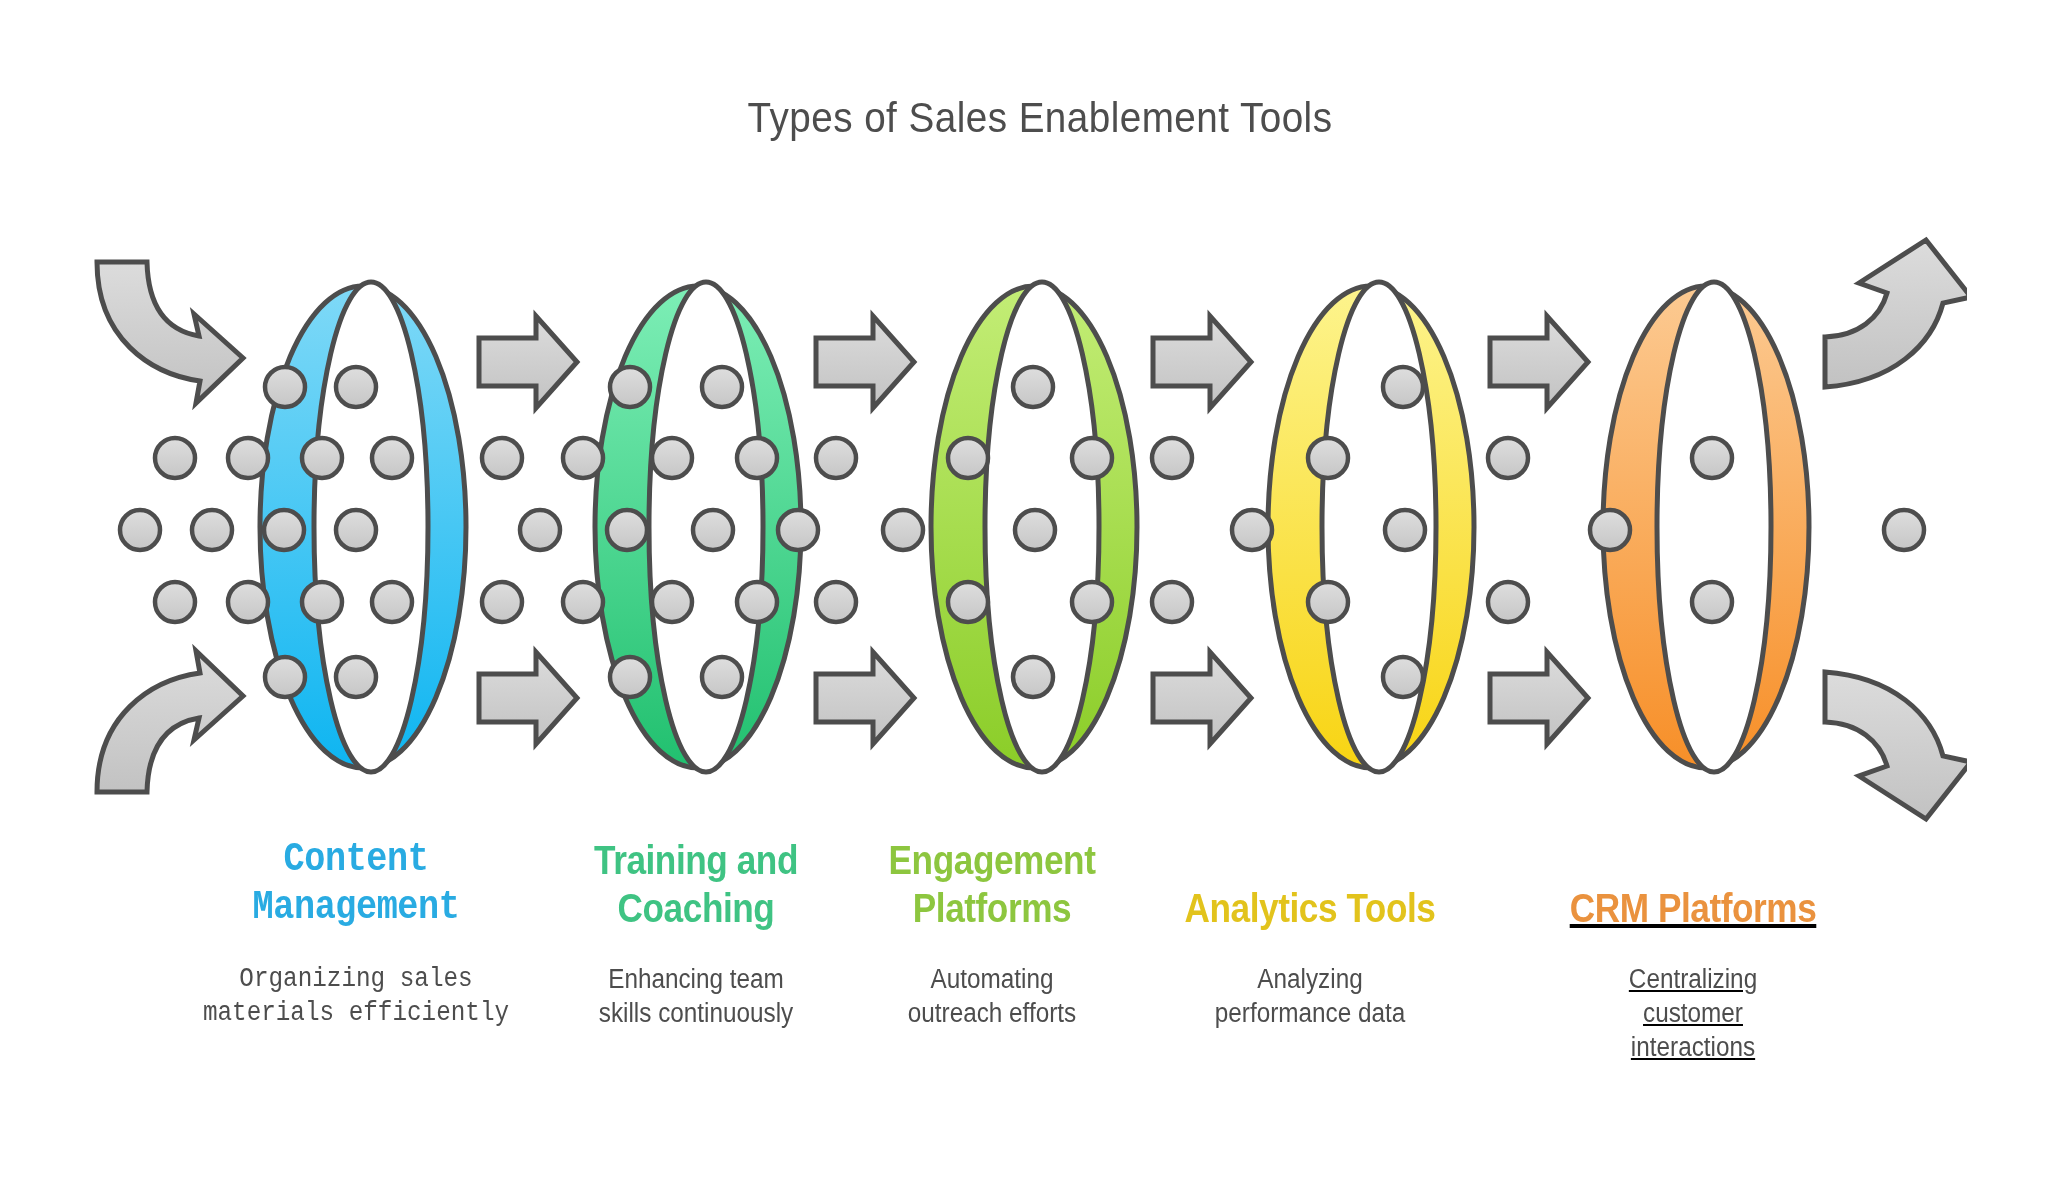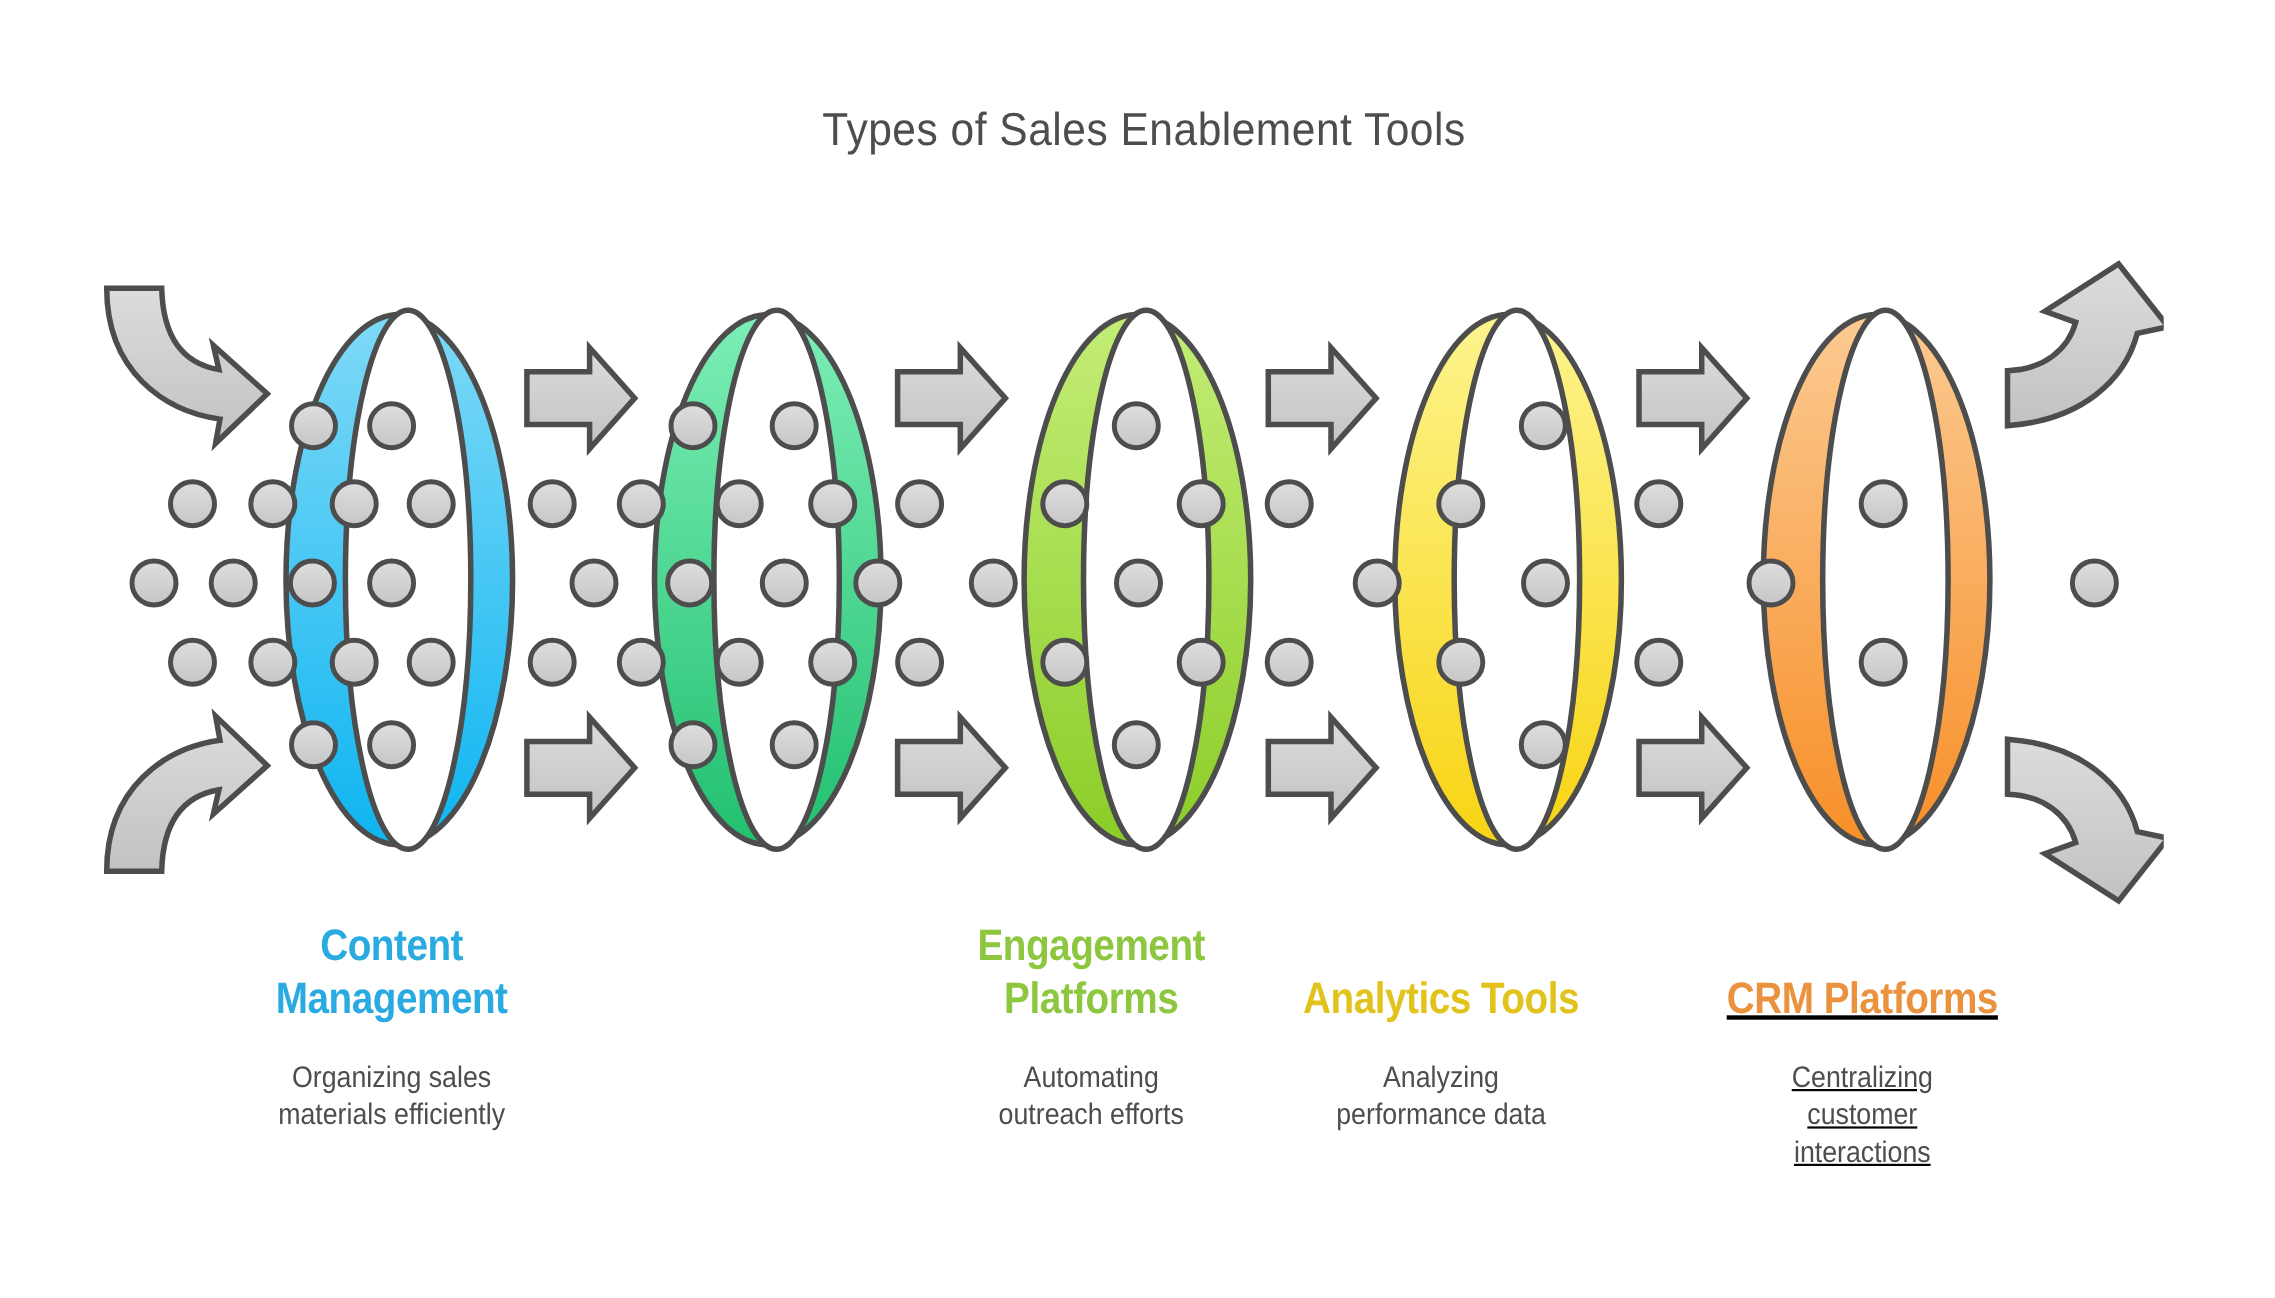--- a/index.html
+++ b/index.html
@@ -135,31 +135,41 @@
       <circle cx="285" cy="677" r="20" fill="url(#gDot)" stroke="#4d4d4d" stroke-width="4.5"></circle>
       <circle cx="356" cy="677" r="20" fill="url(#gDot)" stroke="#4d4d4d" stroke-width="4.5"></circle>
       <circle cx="630" cy="677" r="20" fill="url(#gDot)" stroke="#4d4d4d" stroke-width="4.5"></circle>
       <circle cx="722" cy="677" r="20" fill="url(#gDot)" stroke="#4d4d4d" stroke-width="4.5"></circle>
       <circle cx="1033" cy="677" r="20" fill="url(#gDot)" stroke="#4d4d4d" stroke-width="4.5"></circle>
       <circle cx="1403" cy="677" r="20" fill="url(#gDot)" stroke="#4d4d4d" stroke-width="4.5"></circle>
     </svg>
 
   <div class="page-title">Types of Sales Enablement Tools</div>
 
-  <div class="tool-label" style="left: 356px;">
+  <div class="tool-label" style="left: 356px; font-family: Liberation Mono, monospace;">
     <div class="tool-heading" style="color: rgb(41, 171, 226);">
       <div>Content</div>
       <div>Management</div>
     </div>
     <div class="tool-desc">
       <div>Organizing sales</div>
       <div>materials efficiently</div>
     </div>
   </div>
 
+  <div class="tool-label" style="left: 696px;">
+    <div class="tool-heading" style="color: rgb(63, 195, 131);">
+      <div>Training and</div>
+      <div>Coaching</div>
+    </div>
+    <div class="tool-desc">
+      <div>Enhancing team</div>
+      <div>skills continuously</div>
+    </div>
+  </div>
 
   <div class="tool-label" style="left: 992px;">
     <div class="tool-heading" style="color: rgb(141, 198, 63);">
       <div>Engagement</div>
       <div>Platforms</div>
     </div>
     <div class="tool-desc">
       <div>Automating</div>
       <div>outreach efforts</div>
     </div>

